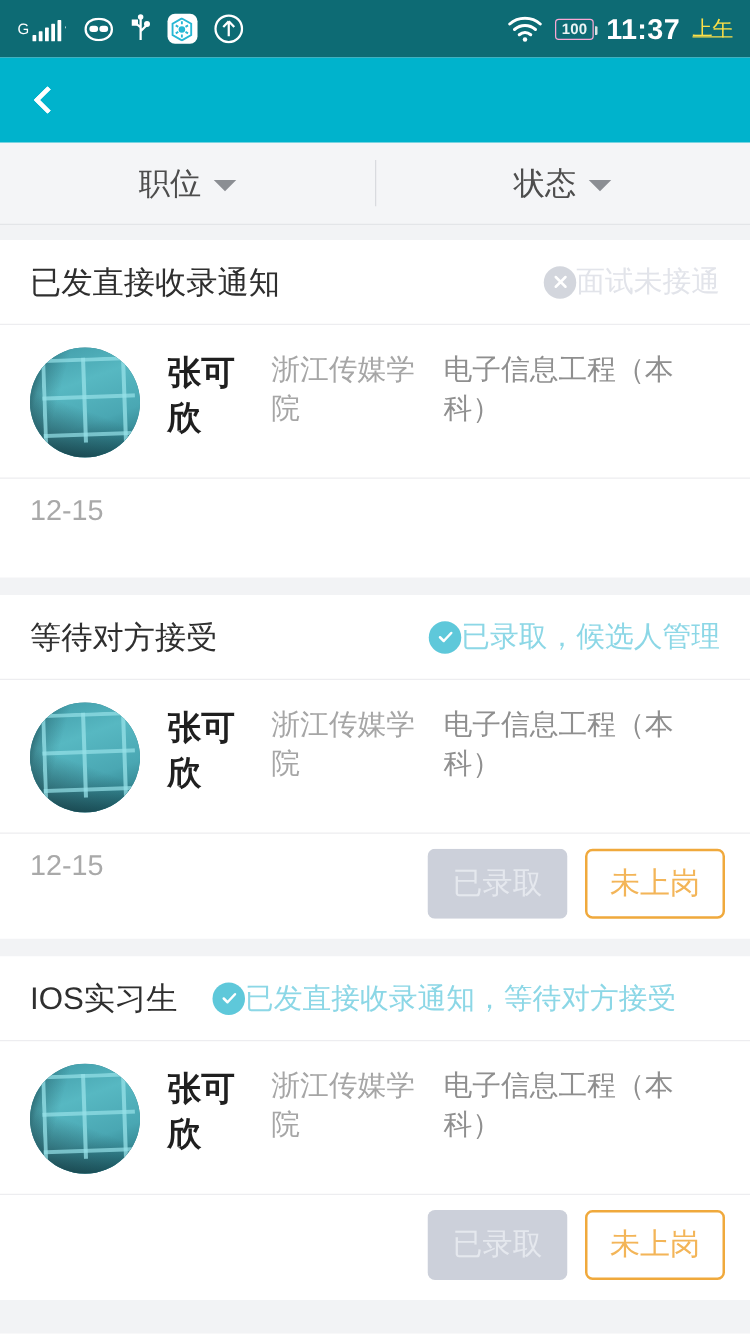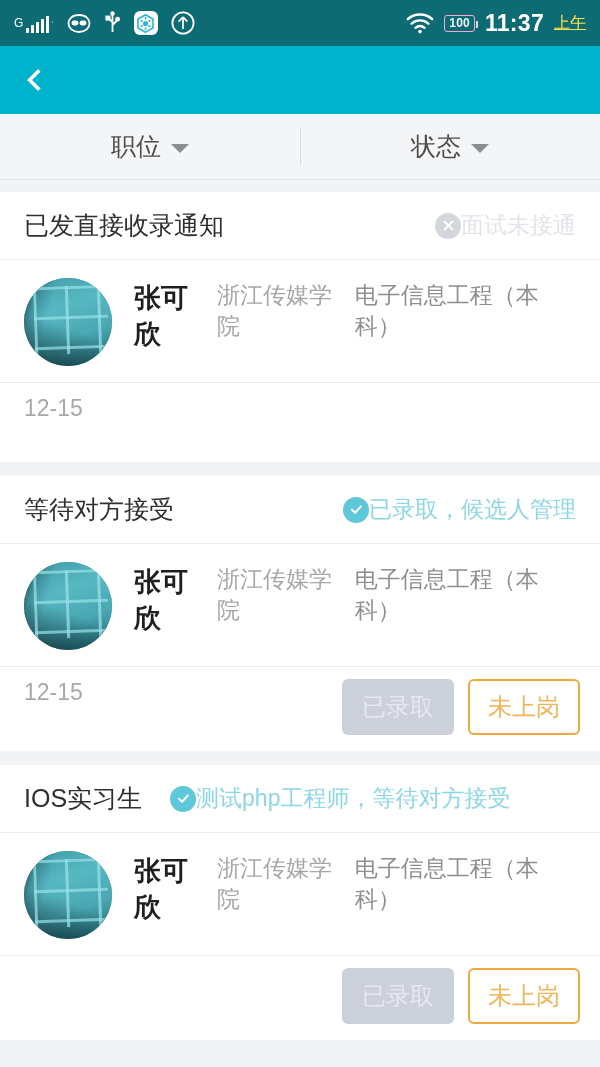--- a/index.html
+++ b/index.html
@@ -283,21 +283,21 @@
       </div>
       <div class="card">
         <div class="card-head">
           <div class="job-title">IOS实习生</div>
           <div class="status-wrap inline">
             <span class="badge-icon ok">
               <svg width="15" height="15" viewBox="0 0 15 15">
                 <path d="M3 7.8l3 3 6-6.4" fill="none" stroke="#ffffff" stroke-width="2" stroke-linecap="round" stroke-linejoin="round"></path>
               </svg>
             </span>
-            <span class="status-text ok">测试php工程师，等待对方接受</span>
+            <span class="status-text ok">已发直接收录通知，等待对方接受</span>
           </div>
         </div>
         <div class="card-body">
           <div class="avatar">
             <div class="shade"></div>
             <div class="grid"></div>
           </div>
           <div class="person">
             <div class="p-name">张可欣</div>
             <div class="p-school">浙江传媒学院</div>

